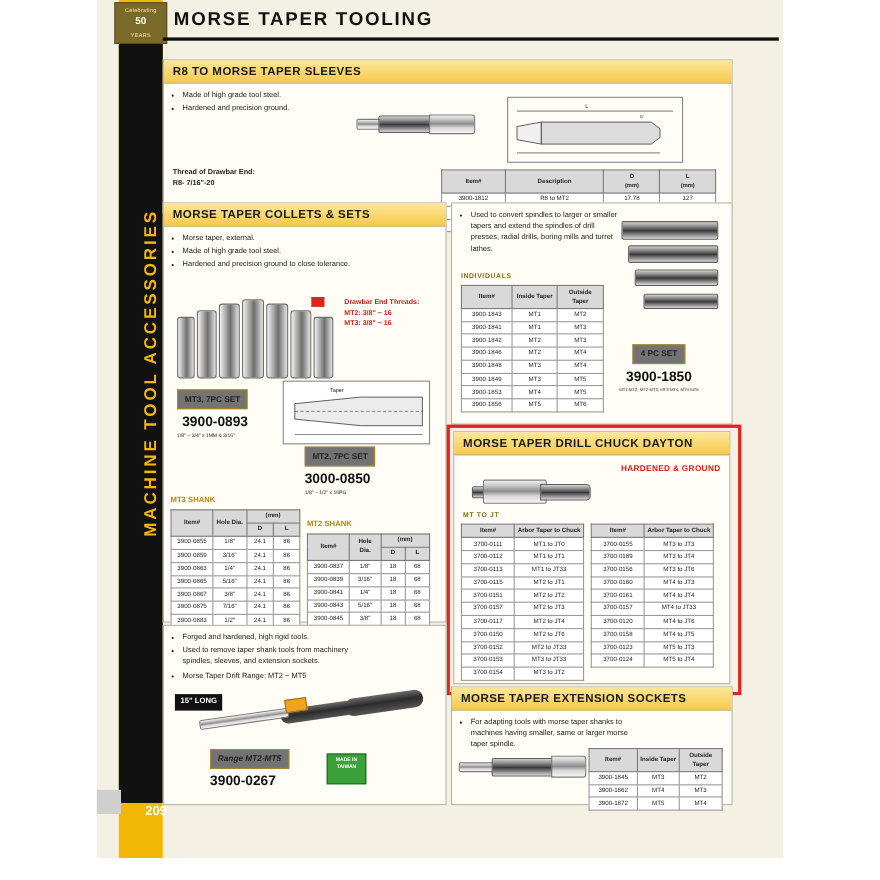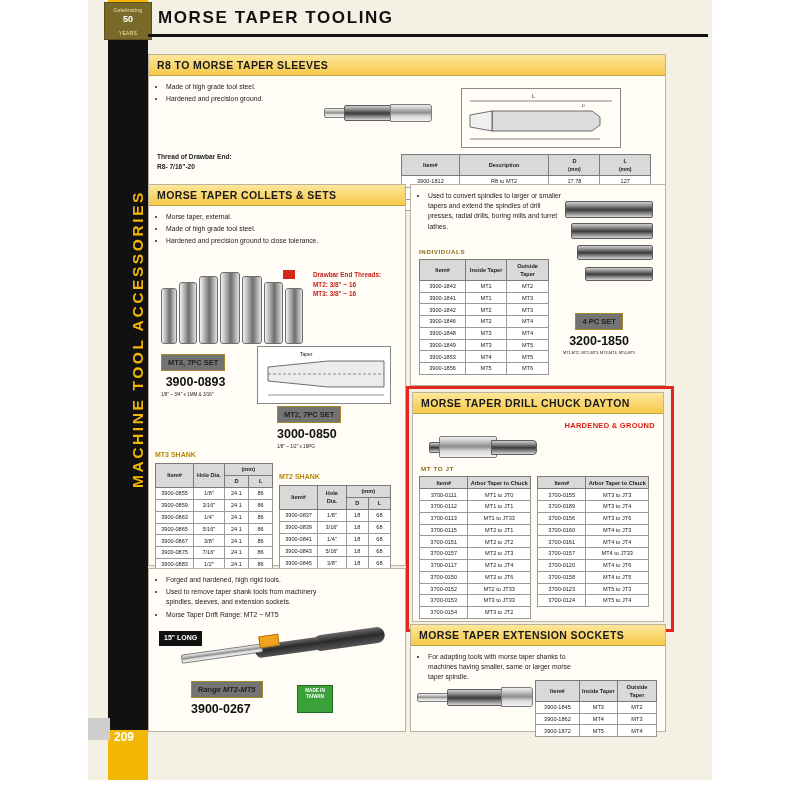--- a/index.html
+++ b/index.html
@@ -17,21 +17,21 @@
     position:absolute;left:-300px;top:300px;width:660px;
     transform:rotate(-90deg);transform-origin:center center;
     color:#f2b705;font-size:15.5px;letter-spacing:2.6px;font-weight:bold;
     text-align:center;
   }
   .logo{position:absolute;left:104px;top:2px;width:46px;height:36px;background:#7a6a2a;
         border:1px solid #5c4f1f;}
   .logo span{display:block;color:#f2e8a0;font-size:5px;text-align:center;line-height:1.25;padding-top:4px;letter-spacing:.3px;}
   .logo .yr{color:#fff;font-size:9px;font-weight:bold;letter-spacing:0;padding-top:1px;}
   .pagenum{position:absolute;left:96px;top:726px;width:56px;height:22px;color:#fff;font-size:12px;
-           font-weight:bold;text-align:center;line-height:22px;}
+           font-weight:bold;text-align:right;line-height:22px;}
   .corner{position:absolute;left:88px;top:718px;width:22px;height:22px;background:#cfcfcf;}
 
   
   .header{position:absolute;left:148px;top:4px;width:560px;height:30px;border-bottom:3px solid #111;}
   .header h1{margin:0;padding:4px 0 0 10px;font-size:17px;letter-spacing:1.6px;color:#111;font-weight:bold;}
 
   
   .panel{position:absolute;background:#fffdf5;border:1px solid #b9b3a0;}
   .panel-title{
     background:linear-gradient(#fde79a,#f6c94b);
@@ -417,21 +417,21 @@
               <td>MT5</td>
               <td>MT6</td>
             </tr>
         </tbody>
       </table>
 
       <div style="position:absolute;left:152px;top:128px;text-align:center;">
         <div class="yellowbox" style="padding:2px 6px;">
           <span style="font-size:7.5px;font-weight:bold;">4 PC SET</span>
         </div>
-        <div class="big-pn" style="margin-top:2px;">3200-1850</div>
+        <div class="big-pn" style="margin-top:2px;">3900-1850</div>
         <div style="font-size:3.8px;">MT1-MT2, MT2-MT3, MT3-MT4, MT4-MT5</div>
       </div>
     </div>
   </div>
 
   <div class="panel" style="left:412px;top:392px;width:250px;height:228px;">
     <div class="panel-title">MORSE TAPER DRILL CHUCK DAYTON</div>
     <div class="body">
       <div class="red-text" style="position:absolute;right:8px;top:6px;">HARDENED &amp; GROUND</div>
 

